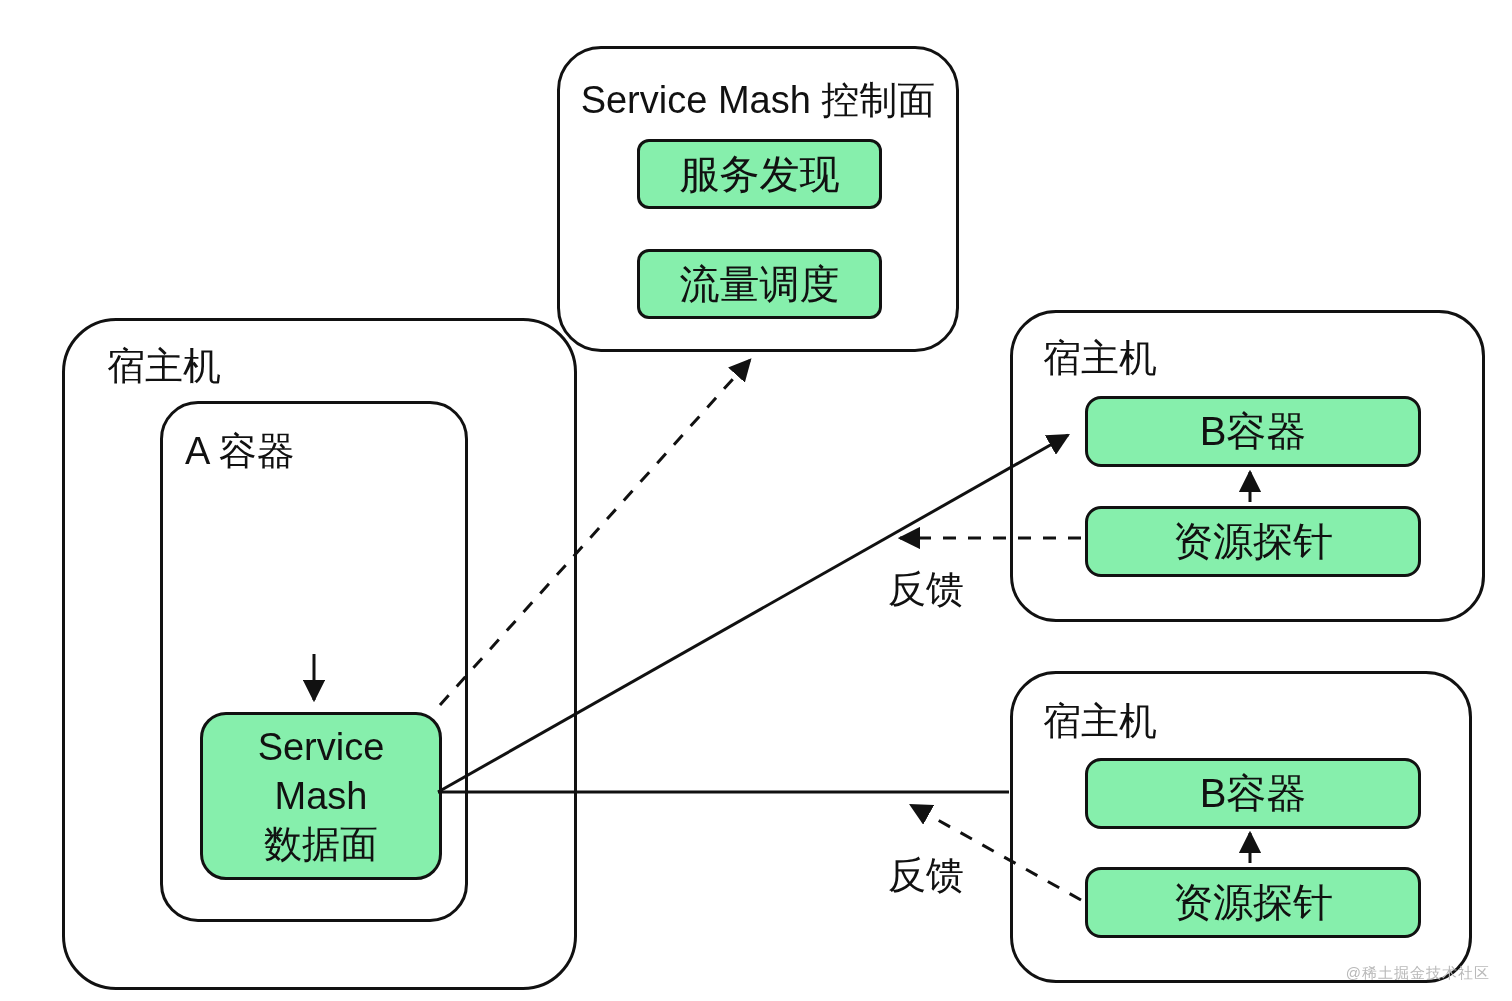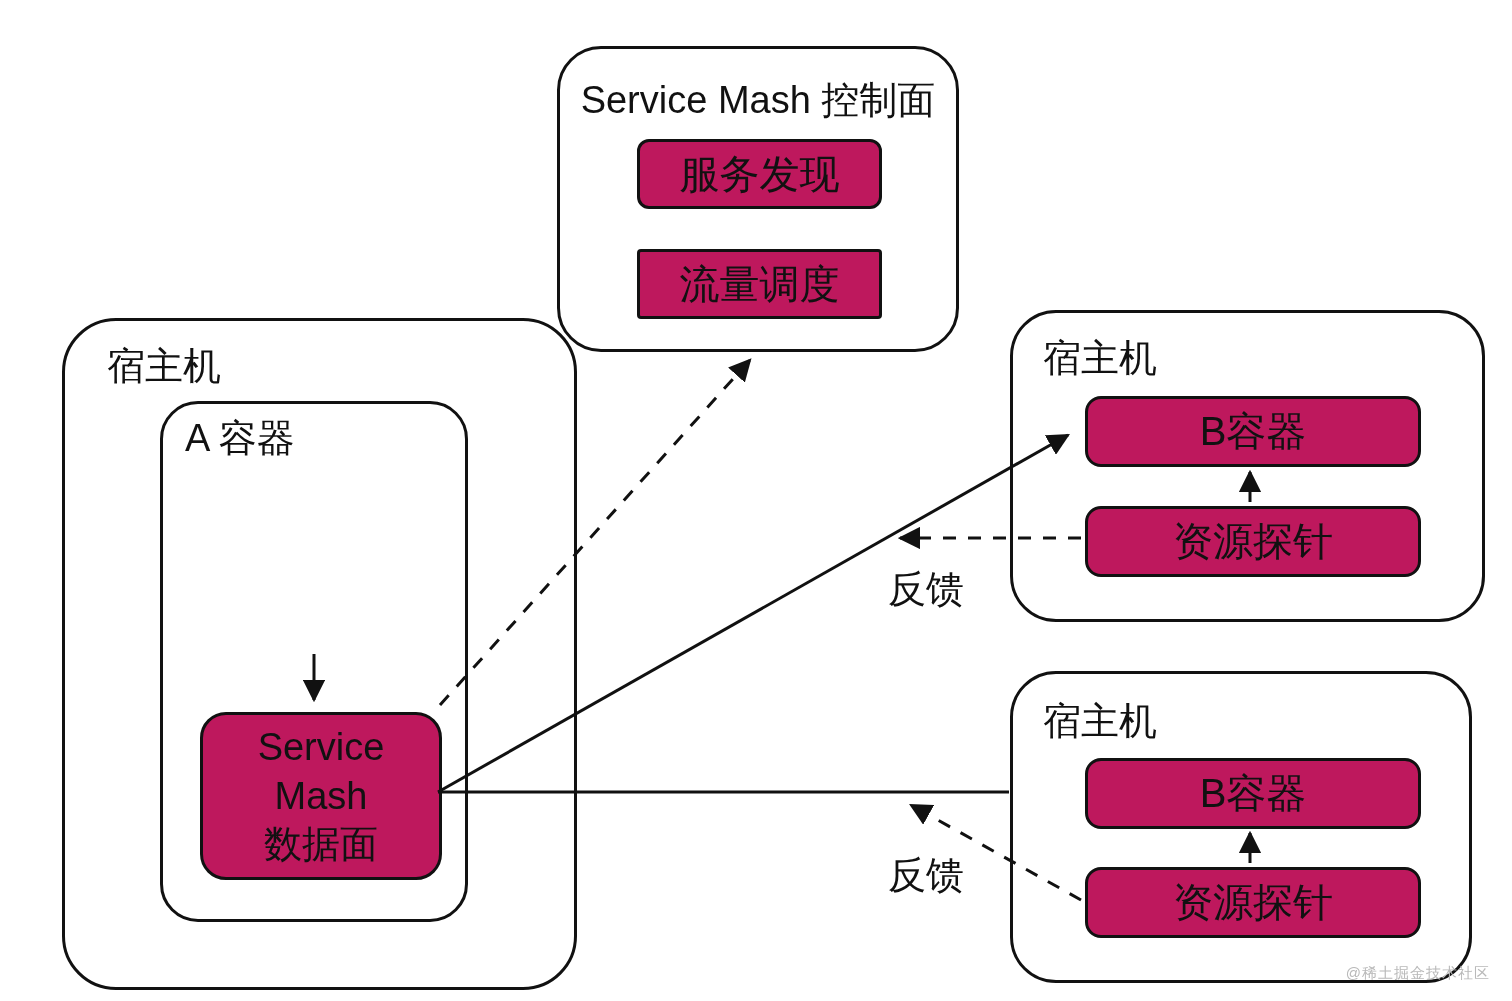--- a/index.html
+++ b/index.html
@@ -18,38 +18,38 @@
     box-sizing: border-box;
     border: 3px solid #111111;
     background: transparent;
   }
   .node {
     display: flex;
     align-items: center;
     justify-content: center;
     text-align: center;
     font-size: 40px;
-    background: #be185d;
+    background: #86efac;
   }
   .corner-label {
     position: absolute;
     font-size: 38px;
     white-space: nowrap;
     text-align: right;
   }
   
   #control-box { left: 557px; top: 30px; width: 402px; height: 306px; border-radius: 44px; }
   #control-title { position: absolute; left: 0; top: 26px; width: 100%; text-align: center; font-size: 38px; }
   #svc-discovery { left: 77px; top: 90px; width: 245px; height: 70px; border-radius: 12px; }
-  #traffic-sched { left: 77px; top: 200px; width: 245px; height: 70px; border-radius: 4px; }
+  #traffic-sched { left: 77px; top: 200px; width: 245px; height: 70px; border-radius: 12px; }
   
   #left-host { left: 62px; top: 302px; width: 515px; height: 672px; border-radius: 54px; }
   #left-host-label { left: 42px; top: 20px; }
   #a-container { left: 95px; top: 80px; width: 308px; height: 521px; border-radius: 38px; }
-  #a-container-label { left: 22px; top: 9px; }
+  #a-container-label { left: 22px; top: 22px; }
   #business-box { left: 37px; top: 84px; width: 240px; height: 170px; border-radius: 26px; }
   #dataplane-box { left: 37px; top: 308px; width: 242px; height: 168px; border-radius: 26px;
                    flex-direction: column; font-size: 38px; line-height: 1.28; }
   
   #host-top { left: 1010px; top: 294px; width: 475px; height: 312px; border-radius: 46px; }
   #host-top-label { left: 30px; top: 20px; }
   #b-top    { left: 72px; top: 83px;  width: 336px; height: 71px; border-radius: 16px; }
   #probe-top{ left: 72px; top: 193px; width: 336px; height: 71px; border-radius: 16px; }
   #host-bottom { left: 1010px; top: 655px; width: 462px; height: 312px; border-radius: 46px; }
   #host-bottom-label { left: 30px; top: 22px; }

